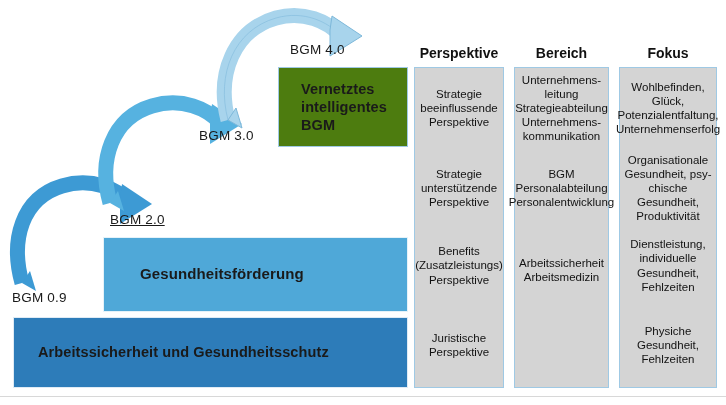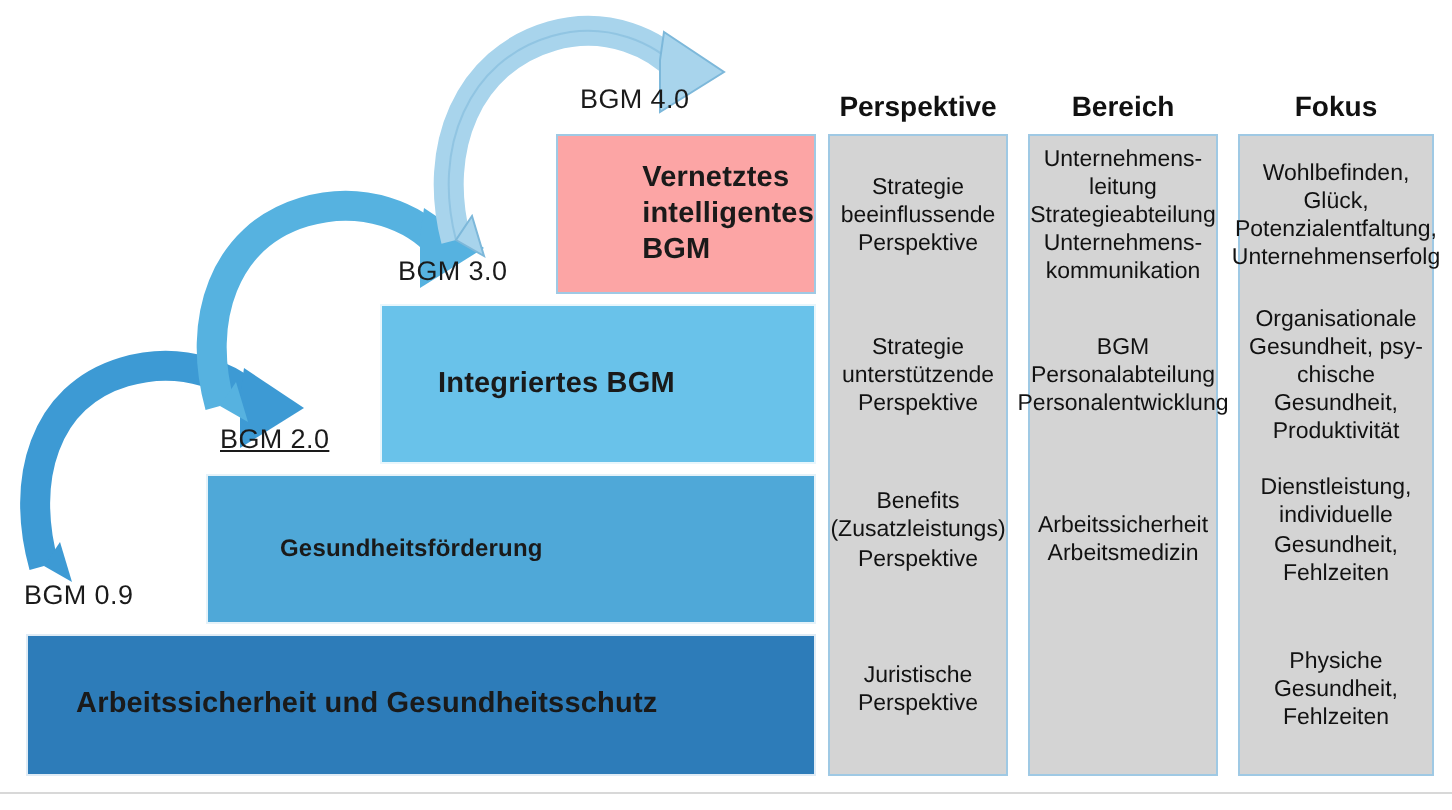--- a/index.html
+++ b/index.html
@@ -19,26 +19,26 @@
     border:1px solid rgba(255,255,255,.85);
     display:flex;align-items:center;
   }
   .step .step-label{
     font-weight:bold;
     color:#1a1a1a;
     padding-left:22px;
     line-height:1.25;
     letter-spacing:.1px;
   }
-  #step4{left:278px;top:67px;width:130px;height:80px;background:#fca5a5;border:1px solid #9fc9e4;justify-content:flex-end;}
+  #step4{left:278px;top:67px;width:130px;height:80px;background:#4d7c0f;border:1px solid #9fc9e4;}
   #step4 .step-label{font-size:14.5px;padding-left:22px;}
   #step3{left:190px;top:152px;width:218px;height:80px;background:#69c2ea;}
   #step3 .step-label{font-size:14.5px;padding-left:28px;}
   #step2{left:103px;top:237px;width:305px;height:75px;background:#4fa8d8;}
-  #step2 .step-label{font-size:12px;padding-left:36px;}
+  #step2 .step-label{font-size:15px;padding-left:36px;}
   #step1{left:13px;top:317px;width:395px;height:71px;background:#2d7cb9;}
   #step1 .step-label{font-size:14.5px;padding-left:24px;}
 
   
   .tier-cap{
     position:absolute;
     font-size:13.5px;
     color:#1a1a1a;
     white-space:nowrap;
     letter-spacing:.2px;
@@ -130,23 +130,20 @@
   </svg>
 
   <div class="step" id="step1">
     <span class="step-label">Arbeitssicherheit und Gesundheitsschutz</span>
   </div>
 
   <div class="step" id="step2">
     <span class="step-label">Gesundheitsförderung</span>
   </div>
 
-  <div class="step" id="step3">
-    <span class="step-label">Integriertes BGM</span>
-  </div>
 
   <div class="step" id="step4">
     <span class="step-label multiline" id="step4-label">Vernetztes<br>intelligentes<br>BGM</span>
   </div>
 
   <div class="tier-cap" id="cap1">BGM 0.9</div>
   <div class="tier-cap" id="cap2">BGM 2.0</div>
   <div class="tier-cap" id="cap3">BGM 3.0</div>
   <div class="tier-cap" id="cap4">BGM 4.0</div>
 

